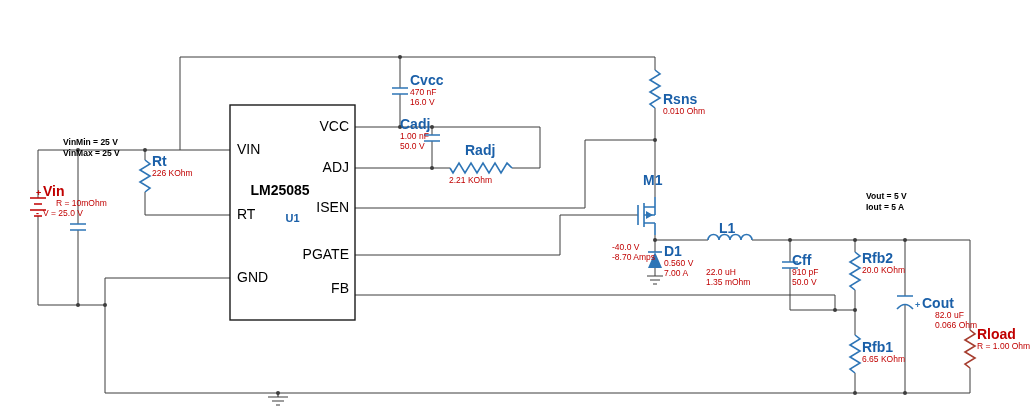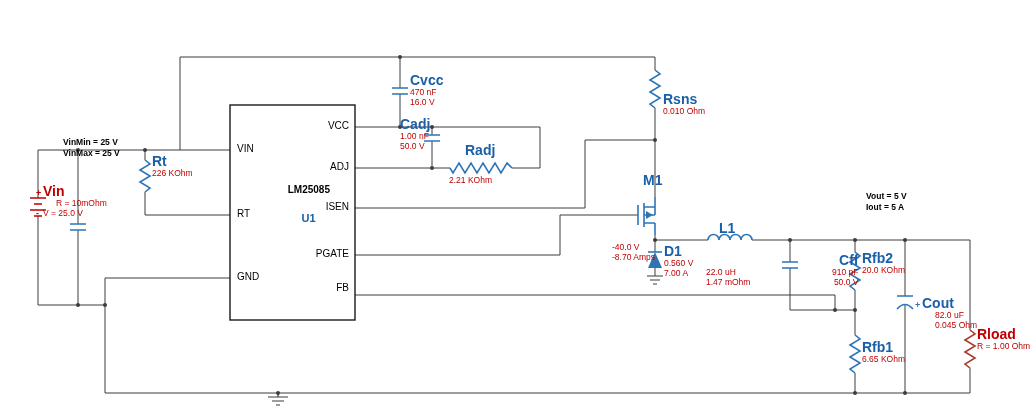--- a/index.html
+++ b/index.html
@@ -11,23 +11,23 @@
   .comp-fill{fill:#2e75b6;stroke:none;}
   .src{stroke:#c00000;stroke-width:1.6;fill:none;}
   .load{stroke:#a63d2f;stroke-width:1.6;fill:none;}
   .gnd{stroke:#3d3d3d;stroke-width:1.2;fill:none;}
   .dot{fill:#3d3d3d;}
   .ic-rect{fill:#ffffff;stroke:#1a1a1a;stroke-width:1.4;}
   .lbl{position:absolute;white-space:nowrap;font-size:8.5px;line-height:10px;color:#c00000;}
   .l-name{font-size:14px;line-height:11px;font-weight:bold;color:#1a5fa8;display:inline-block;}
   .l-name.red{color:#c00000;}
   .ann{position:absolute;white-space:nowrap;font-size:8.5px;line-height:11px;font-weight:bold;color:#000;}
-  .pin{position:absolute;font-size:10px;line-height:10px;color:#000;white-space:nowrap;}
+  .pin{position:absolute;font-size:14px;line-height:10px;color:#000;white-space:nowrap;}
   .pin.r{text-align:right;width:68px;}
-  .ic-part{position:absolute;left:230px;width:100px;text-align:right;font-size:10px;
+  .ic-part{position:absolute;left:230px;width:100px;text-align:center;font-size:14px;
            line-height:12px;font-weight:bold;color:#000;}
   .ic-ref{position:absolute;left:230px;width:125px;text-align:center;font-size:11px;
           line-height:12px;font-weight:bold;color:#1a5fa8;}
   .mark{display:inline-block;width:7px;font-weight:bold;font-size:9px;}
   .mark.redm{color:#c00000;}
   .mark.bluem{color:#2e75b6;}
   .ind{margin-left:20px;}
 </style>
 </head>
 <body>
@@ -132,21 +132,21 @@
   <div class="ann" style="left:63px;top:95px;margin-top:42px;">
     <div>VinMin = 25 V</div>
     <div>VinMax = 25 V</div>
   </div>
   <div class="ann" style="left:866px;top:191px;">
     <div>Vout = 5 V</div>
     <div>Iout = 5 A</div>
   </div>
 
   <div class="ic-part" style="top:184px;">LM25085</div>
-  <div class="ic-ref" style="top:212px;padding-left:16px;">U1</div>
+  <div class="ic-ref" style="top:212px;">U1</div>
 
   <div class="pin" style="left:237px;top:144px;">VIN</div>
   <div class="pin" style="left:237px;top:209px;">RT</div>
   <div class="pin" style="left:237px;top:272px;">GND</div>
   <div class="pin r" style="left:281px;top:121px;">VCC</div>
   <div class="pin r" style="left:281px;top:162px;">ADJ</div>
   <div class="pin r" style="left:281px;top:202px;">ISEN</div>
   <div class="pin r" style="left:281px;top:249px;">PGATE</div>
   <div class="pin r" style="left:281px;top:283px;">FB</div>
 
@@ -198,43 +198,43 @@
     <div class="l-name">D1</div>
     <div>0.560 V</div>
     <div>7.00 A</div>
   </div>
 
   <div class="lbl" style="left:719px;top:223px;">
     <div class="l-name">L1</div>
   </div>
   <div class="lbl" style="left:706px;top:247px;margin-top:20px;">
     <div>22.0 uH</div>
-    <div>1.47 mOhm</div>
-  </div>
-
-  <div class="lbl" style="left:832px;top:255px;text-align:right;">
+    <div>1.35 mOhm</div>
+  </div>
+
+  <div class="lbl" style="left:792px;top:255px;">
     <div class="l-name">Cff</div>
     <div>910 pF</div>
     <div>50.0 V</div>
   </div>
 
   <div class="lbl" style="left:862px;top:253px;">
     <div class="l-name">Rfb2</div>
     <div>20.0 KOhm</div>
   </div>
 
   <div class="lbl" style="left:862px;top:342px;">
     <div class="l-name">Rfb1</div>
     <div>6.65 KOhm</div>
   </div>
 
   <div class="lbl" style="left:915px;top:298px;">
     <div><span class="mark bluem">+</span><span class="l-name">Cout</span></div>
     <div class="ind">82.0 uF</div>
-    <div class="ind">0.045 Ohm</div>
+    <div class="ind">0.066 Ohm</div>
   </div>
 
   <div class="lbl" style="left:977px;top:329px;">
     <div class="l-name red">Rload</div>
     <div>R = 1.00 Ohm</div>
   </div>
 
 </div>
 
 </body></html>

